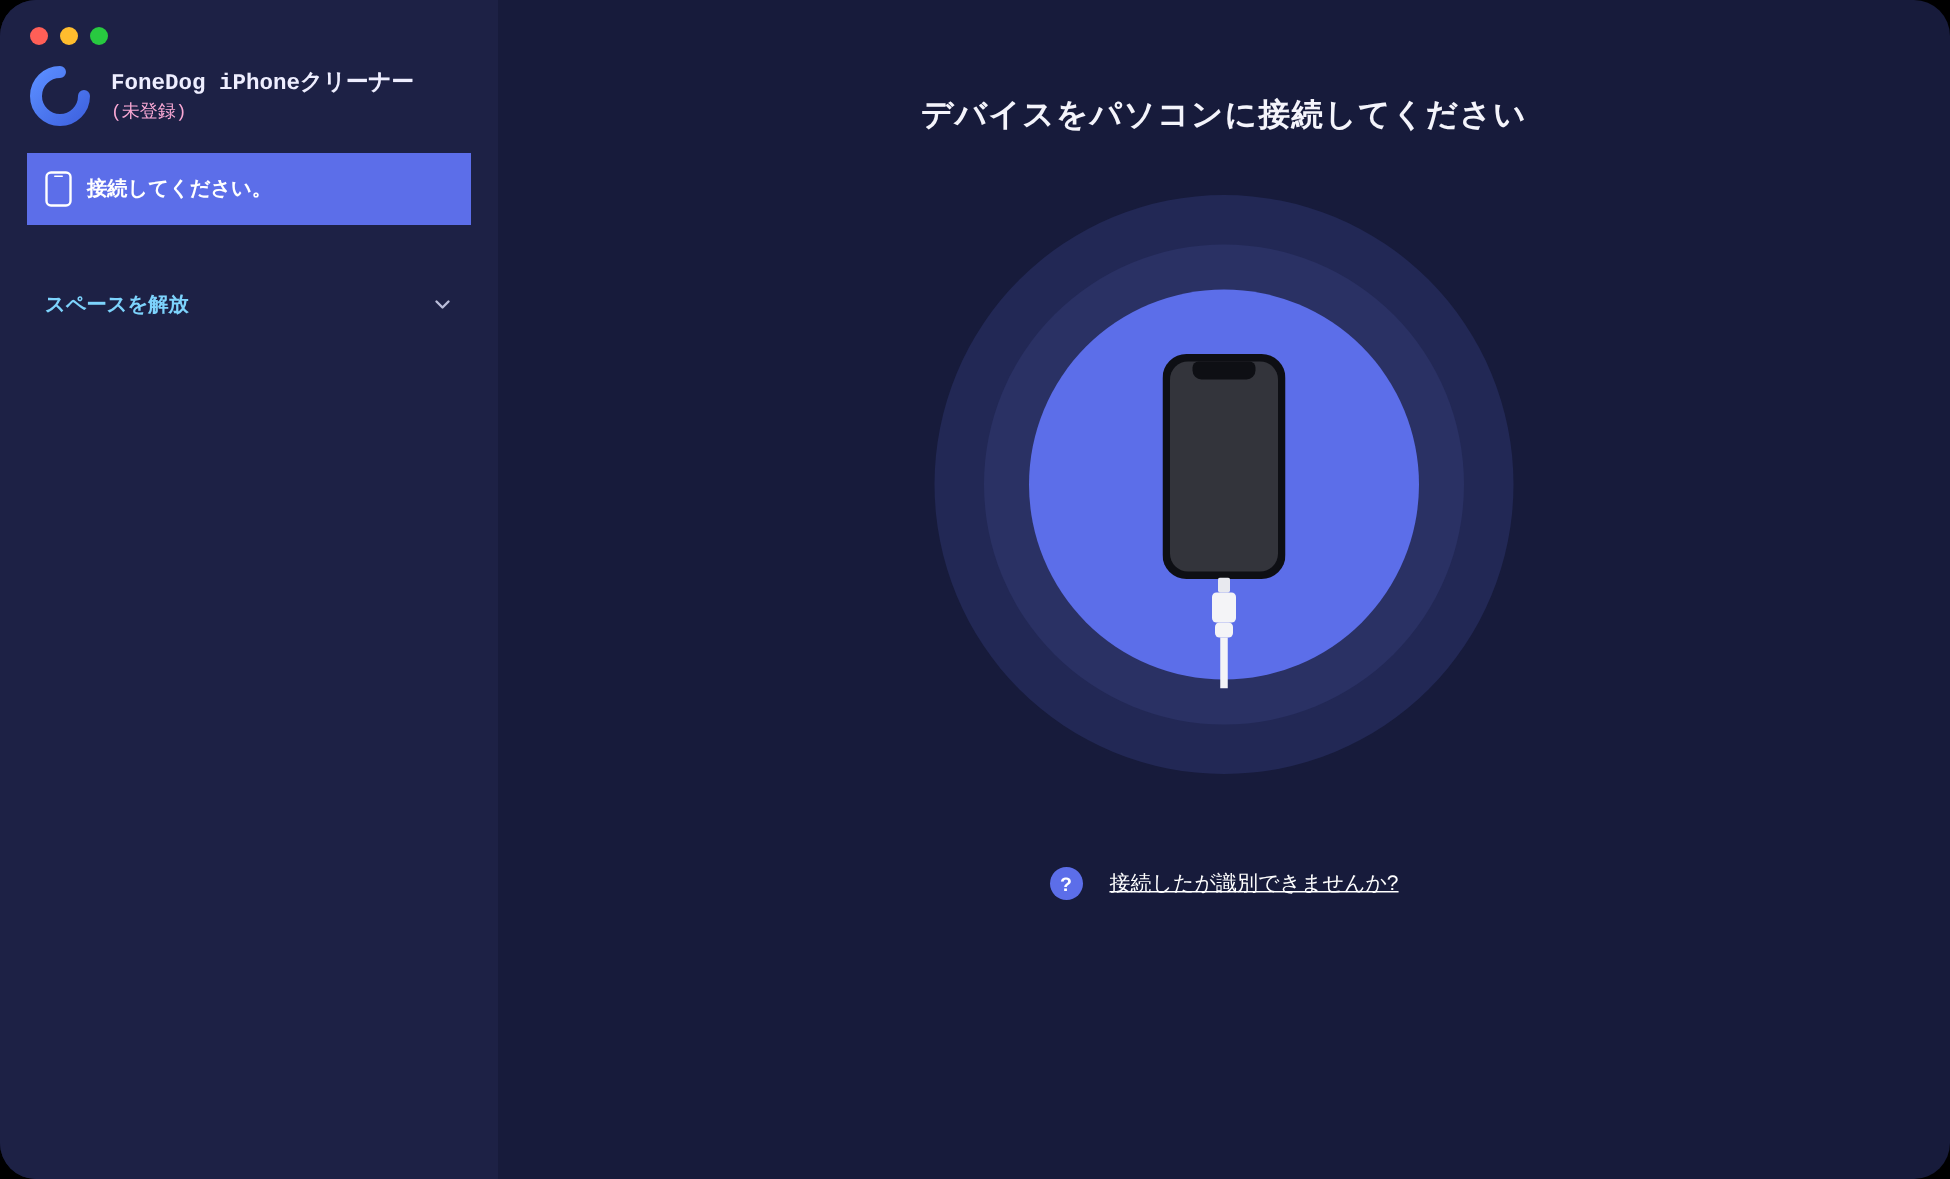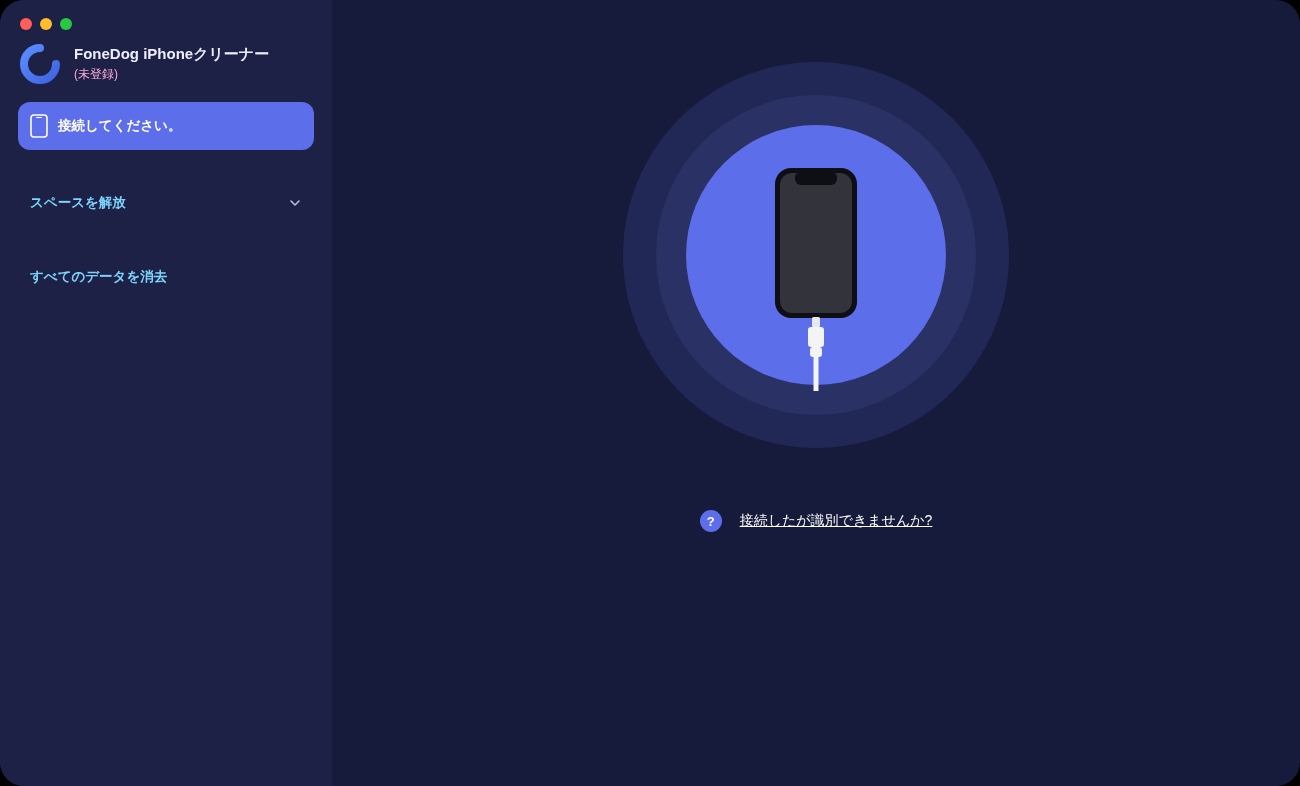--- a/index.html
+++ b/index.html
@@ -21,20 +21,21 @@
     display: flex;
     position: relative;
   }
   
   .sidebar {
     width: 332px;
     background: #1d2145;
     display: flex;
     flex-direction: column;
     padding: 14px 18px 18px 18px;
+    font-family: Liberation Mono, monospace;
   }
   .traffic-lights {
     display: flex;
     gap: 8px;
     padding: 4px 0 10px 2px;
   }
   .tl { width: 12px; height: 12px; border-radius: 50%; }
   .tl.red    { background: #ff5f57; }
   .tl.yellow { background: #ffbd2e; }
   .tl.green  { background: #28c940; }
@@ -46,21 +47,21 @@
   }
   .brand-row .logo {
     width: 40px; height: 40px; flex: none;
   }
   .brand-title { font-size: 15px; font-weight: 600; color: #eef; }
   .brand-sub   { font-size: 12px; color: #f9a8d4; margin-top: 2px; }
   .sidebar-item {
     display: flex;
     align-items: center;
     justify-content: space-between;
-    border-radius: 12px;
+    border-radius: 0;
     padding: 12px 12px;
     font-size: 13.5px;
     color: #e9e9f5;
     cursor: pointer;
     margin-bottom: 12px;
   }
   .sidebar-item .left { display:flex; align-items:center; gap:10px; }
   .sidebar-item.active {
     background: #5c6ee9;
     color: #fff;
@@ -175,30 +176,26 @@
 
     <div class="sidebar-item plain">
       <span class="left">
         <span class="label">スペースを解放</span>
       </span>
       <svg class="chev" viewBox="0 0 14 14">
         <path d="M3 5 L7 9 L11 5" fill="none" stroke="#b9bcd8" stroke-width="1.6" stroke-linecap="round" stroke-linejoin="round"></path>
       </svg>
     </div>
 
-    <div class="sidebar-item plain">
-      <span class="left">
-        <span class="label">すべてのデータを消去</span>
-      </span>
-    </div>
 
 
   </aside>
 
   <main class="main">
+    <h1 class="main-title">デバイスをパソコンに接続してください</h1>
 
     <div class="ring-outer">
       <div class="ring-mid">
         <div class="ring-inner">
           <svg class="phone-illus" viewBox="0 0 82 150">
             <rect x="0" y="0" width="82" height="150" rx="16" fill="#0e0f14"></rect>
             <rect x="5" y="5" width="72" height="140" rx="12" fill="#33343b"></rect>
             <path d="M24 5 h34 a4 4 0 0 1 4 4 v2 a6 6 0 0 1 -6 6 h-30 a6 6 0 0 1 -6 -6 v-2 a4 4 0 0 1 4 -4 z" fill="#0e0f14"></path>
           </svg>
           <svg class="cable" viewBox="0 0 30 74">

